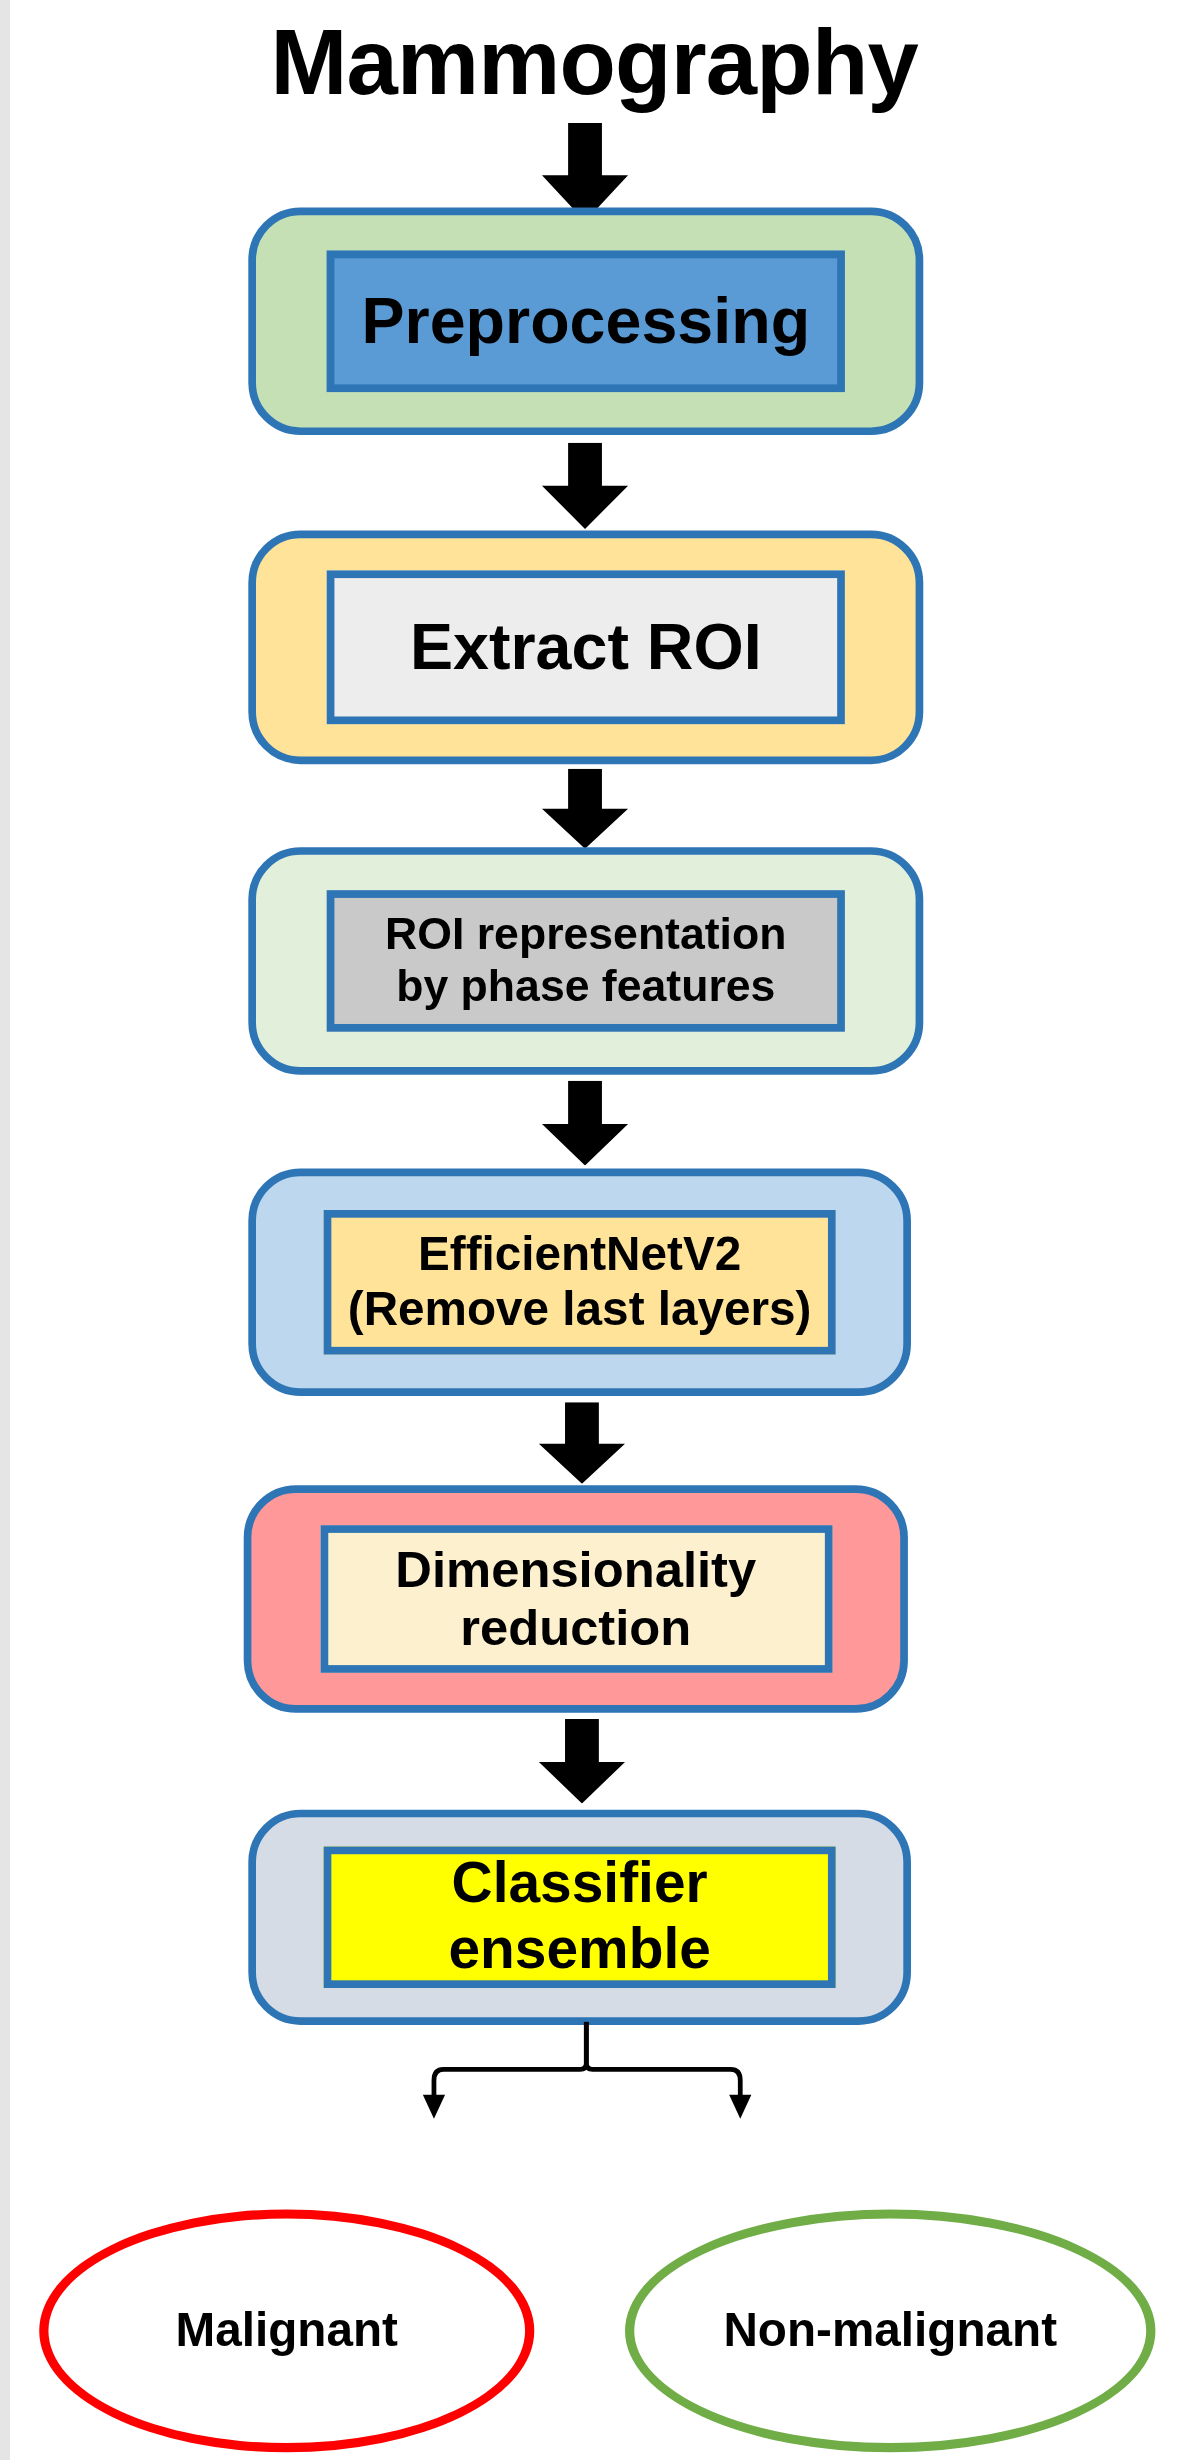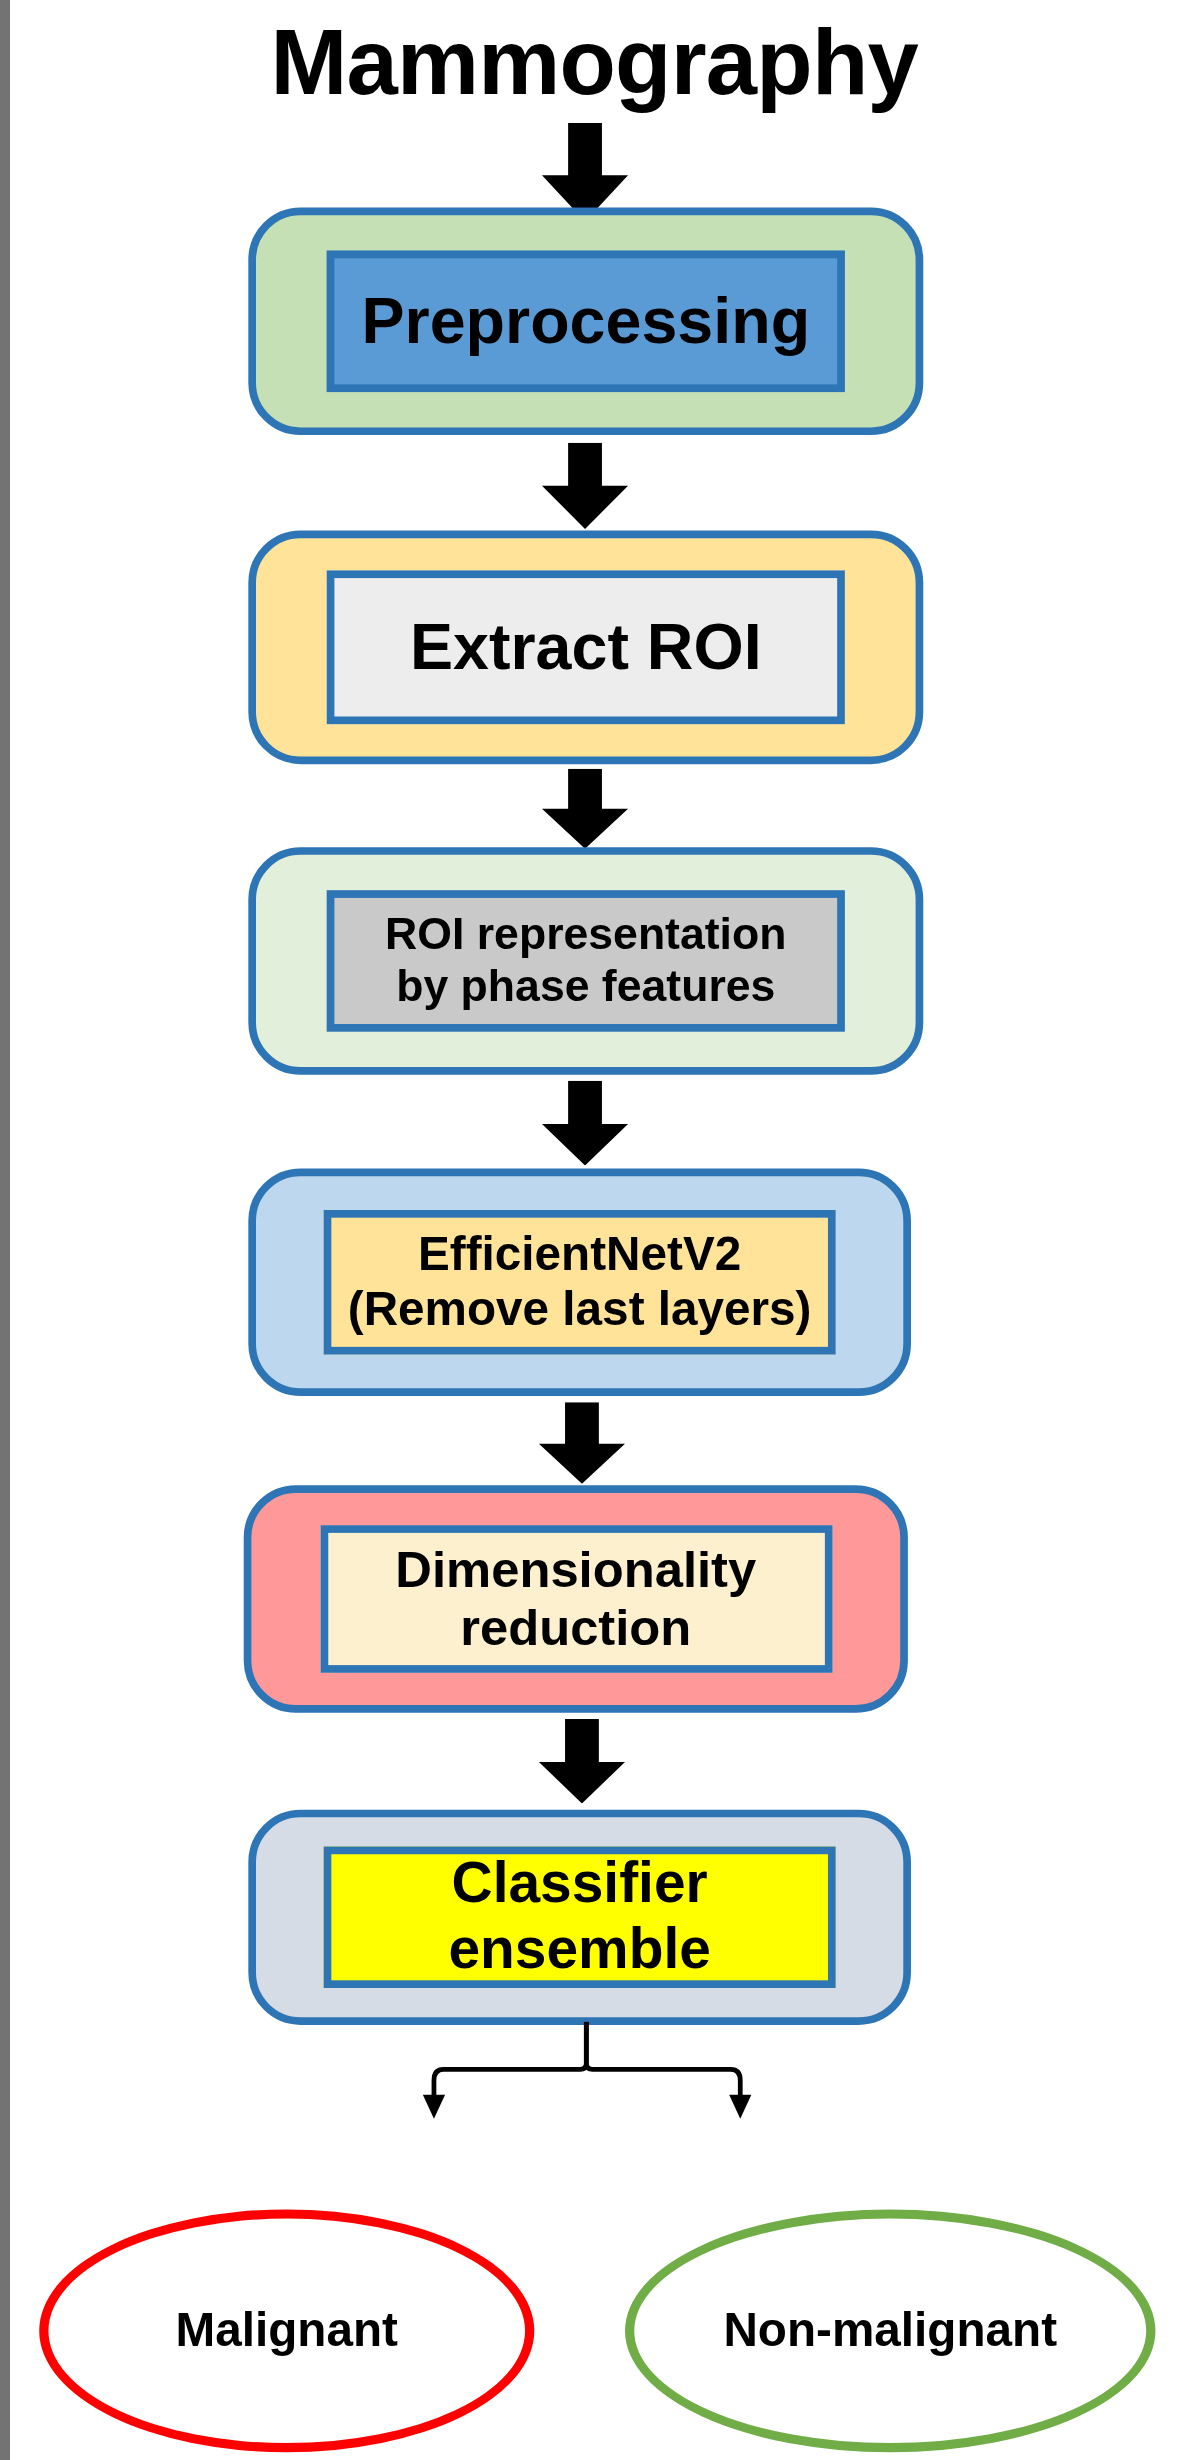--- a/index.html
+++ b/index.html
@@ -83,21 +83,21 @@
     left: 0;
     top: 2065px;
     width: 760px;
     height: 310px;
     pointer-events: none;
   }
 </style>
 </head>
 <body>
 
-<div style="position: relative; width: 1168px; height: 2460px; background: #737373; overflow: hidden;">
+<div style="position: relative; width: 1168px; height: 2460px; background: #e5e5e5; overflow: hidden;">
     <div id="page" style="width: 760px; height: 1600px; transform-origin: left top; transform: scale(1.5375); position: absolute; left: 9.75px; top: 0px;">
 
   <div class="title">Mammography</div>
 
   <div class="block-arrow" style="left:346px; top:80px; height:64px;">
     <svg width="56" height="64" viewBox="0 0 56 64" xmlns="http://www.w3.org/2000/svg">
       <polygon points="17,0 39,0 39,34 56,34 28,64 0,34 17,34" fill="#000000"></polygon>
     </svg>
   </div>
 

